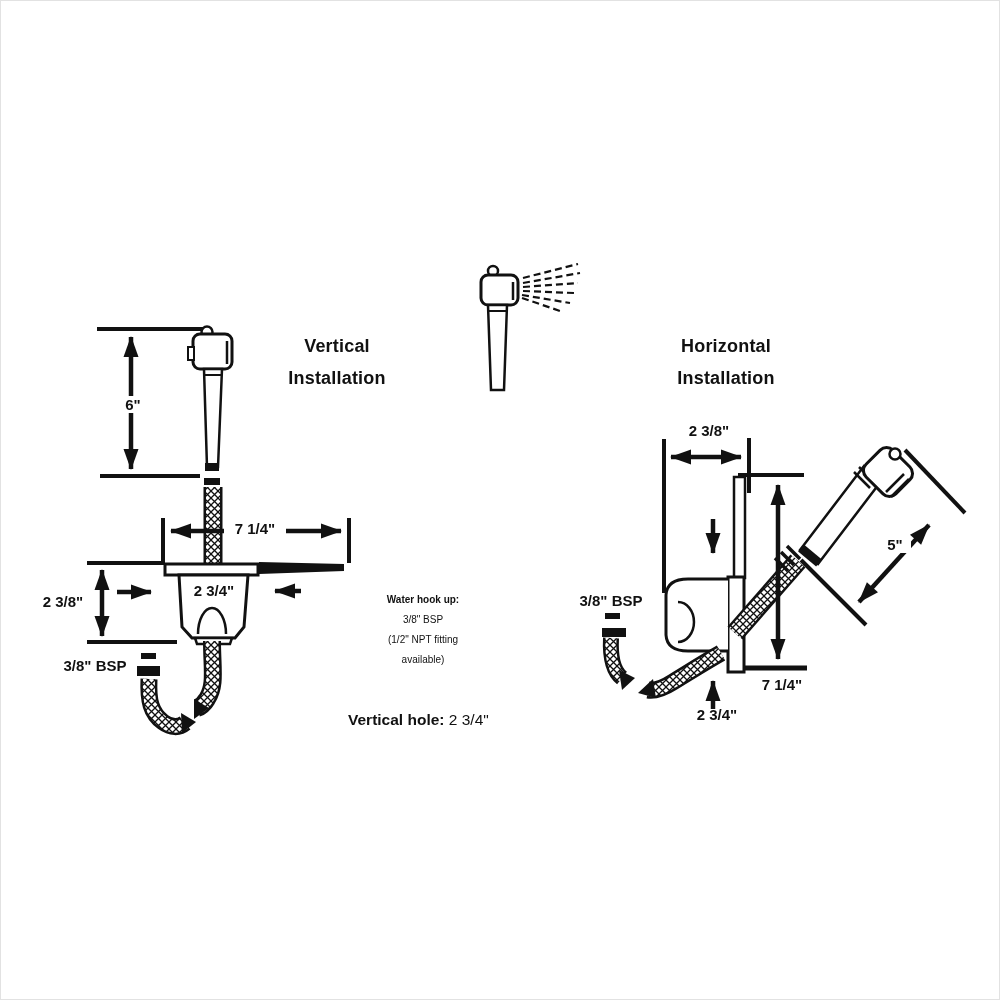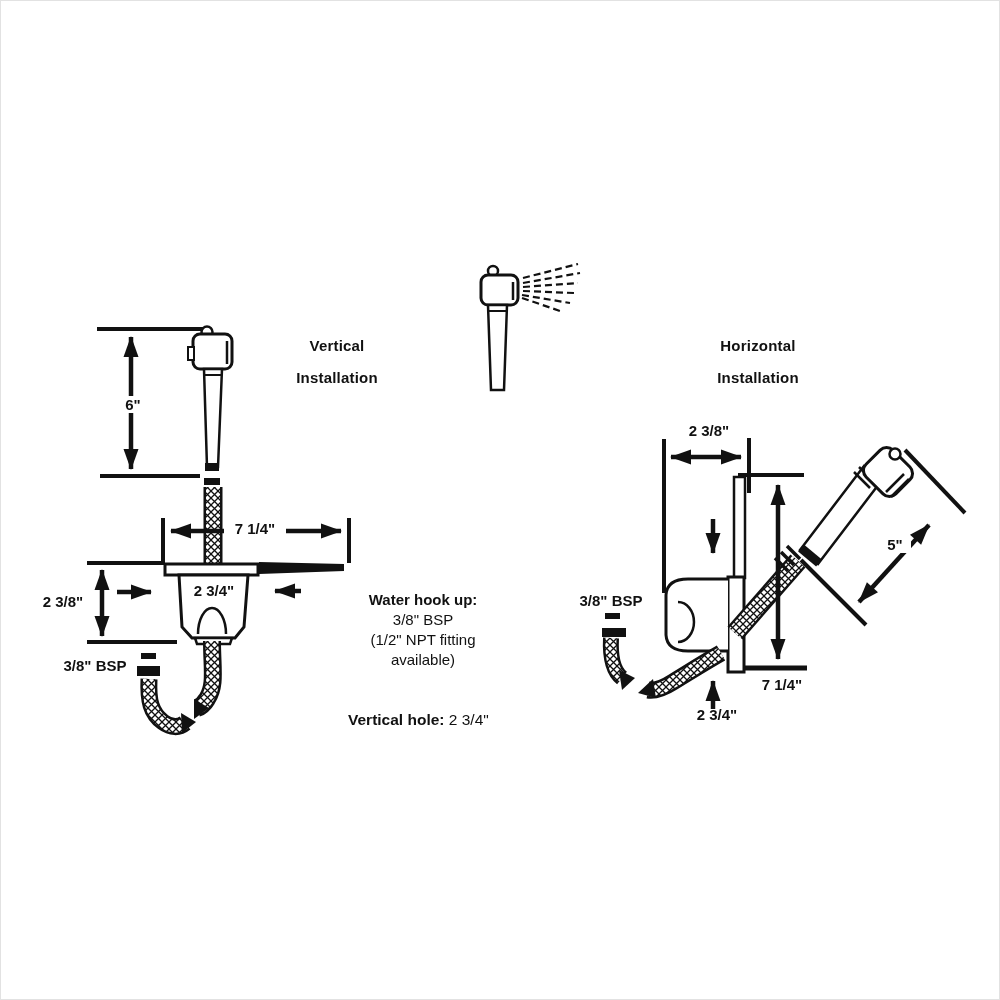--- a/index.html
+++ b/index.html
@@ -3,23 +3,23 @@
 <meta charset="utf-8">
 <style>
   html,body{margin:0;padding:0;background:#fff;}
   #canvas{position:relative;width:1000px;height:1000px;background:#fff;
           border:1px solid #e2e2e2;box-sizing:border-box;overflow:hidden;
           font-family:"Liberation Sans",sans-serif;color:#111;}
   svg{position:absolute;left:0;top:0;}
   .lbl{position:absolute;font-size:15px;font-weight:bold;color:#111;
        text-align:center;white-space:nowrap;line-height:17px;}
   .wbg{background:#fff;padding:0 2px;}
-  .title{position:absolute;font-size:15px;font-weight:bold;text-align:center;
+  .title{position:absolute;font-size:18px;font-weight:bold;text-align:center;
          line-height:32px;letter-spacing:.2px;}
-  .note{position:absolute;font-size:15px;text-align:center;line-height:20px;}
+  .note{position:absolute;font-size:10px;text-align:center;line-height:20px;}
   .note .b{font-weight:bold;}
   .mount{position:absolute;font-size:15.5px;white-space:nowrap;}
   .mount .b{font-weight:bold;}
 </style>
 </head>
 <body>
 
 <div id="canvas">
 
 <svg width="1000" height="1000" viewBox="0 0 1000 1000">
@@ -165,21 +165,21 @@
     </g>
     <g>
       <path d="M720,652 C704,661 690,670 672,681 C661,688 653,690 647,689" stroke="#111" stroke-width="17"></path>
       <path d="M720,652 C704,661 690,670 672,681 C661,688 653,690 647,689" stroke="url(#hx)" stroke-width="12"></path>
       <polygon points="652,678 637,692 655,697" fill="#111" stroke="none"></polygon>
     </g>
   </g>
 </svg>
 
 <div class="title" style="left:266px;top:329px;width:140px;">Vertical Installation</div>
-<div class="title" style="left:685px;top:329px;width:144px;">Horizontal Installation</div>
+<div class="title" style="left:653px;top:329px;width:144px;">Horizontal Installation</div>
 
 <div class="lbl wbg" style="left:115px;top:395px;width:30px;">6"</div>
 <div class="lbl wbg" style="left:223px;top:519px;width:58px;">7 1/4"</div>
 <div class="lbl" style="left:185px;top:581px;width:56px;">2 3/4"</div>
 <div class="lbl" style="left:36px;top:592px;width:52px;">2 3/8"</div>
 <div class="lbl" style="left:58px;top:656px;width:72px;">3/8" BSP</div>
 
 <div class="lbl" style="left:681px;top:421px;width:54px;">2 3/8"</div>
 <div class="lbl wbg" style="left:878px;top:535px;width:28px;">5"</div>
 <div class="lbl" style="left:750px;top:675px;width:62px;">7 1/4"</div>

